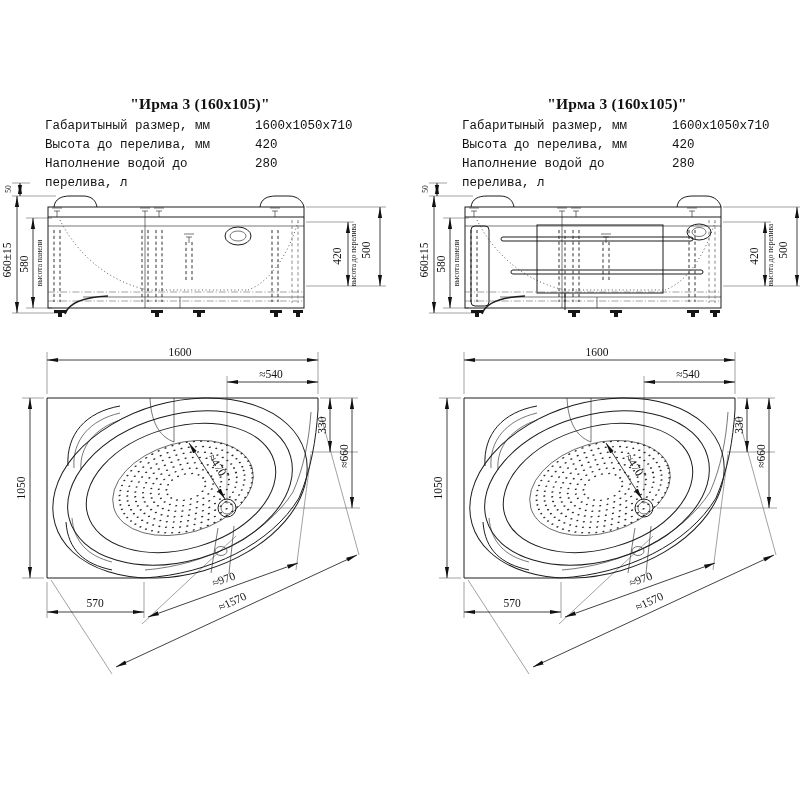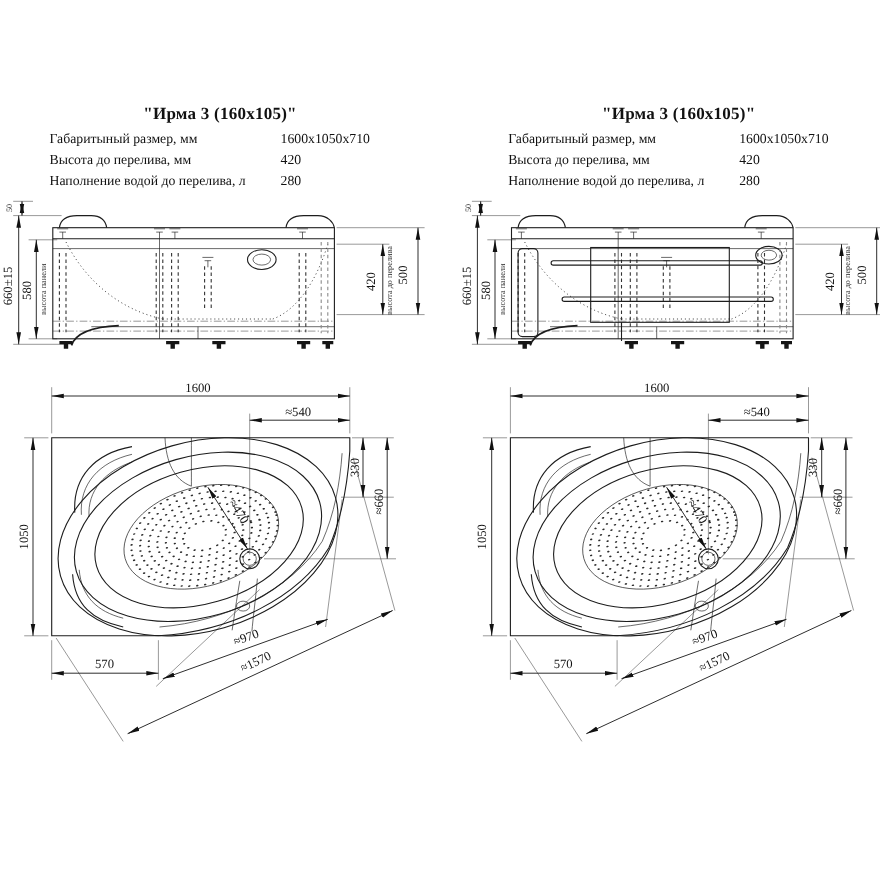--- a/index.html
+++ b/index.html
@@ -1,21 +1,21 @@
 <!DOCTYPE html>
 <html><head>
 <meta charset="utf-8">
 <style>
   html,body{margin:0;padding:0;background:#fff;}
   #page{position:relative;width:800px;height:800px;background:#fff;overflow:hidden;
         font-family:"Liberation Serif",serif;color:#111;}
   .col{position:absolute;top:0;width:400px;height:800px;}
   .title{position:absolute;top:95px;left:0;width:400px;text-align:center;
          font-weight:bold;font-size:15.5px;letter-spacing:.2px;}
-  .specs{position:absolute;left:45px;top:117px;width:340px;font-size:12.5px;line-height:19px;}
+  .specs{position:absolute;left:45px;top:117px;width:340px;font-size:12.5px;line-height:19px;font-family:Liberation Mono, monospace;}
   .srow{display:flex;}
   .slabel{width:210px;}
   .sval{flex:1;}
   svg{position:absolute;overflow:visible;}
   svg text{font-family:"Liberation Serif",serif;font-size:11.5px;fill:#111;text-anchor:middle;}
   text.sm{font-size:7.5px;fill:#222;}
   .dim{stroke:#111;stroke-width:.8;marker-start:url(#arr);marker-end:url(#arr);}
   .ext{stroke:#555;stroke-width:.55;fill:none;}
   .dr{stroke:#1d1d1d;stroke-width:1;fill:none;}
   .th{stroke-width:.6;}

